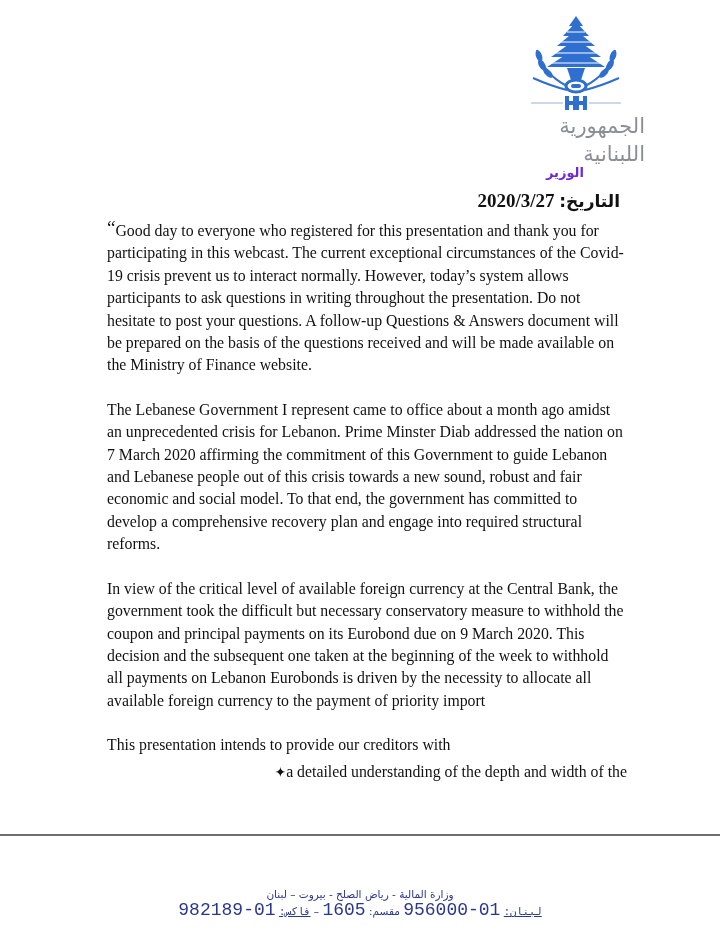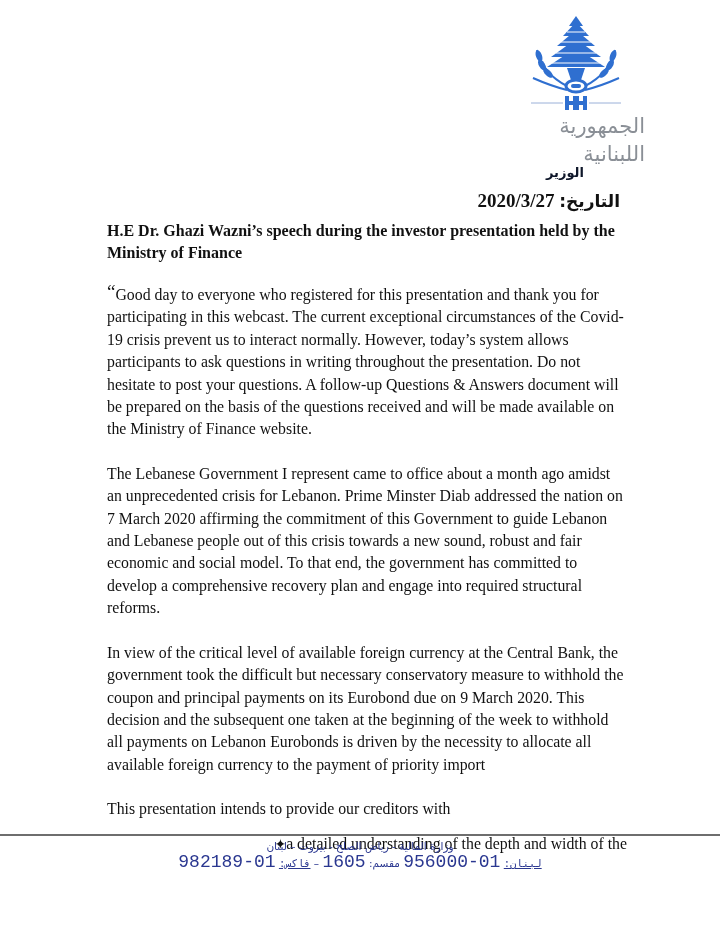--- a/index.html
+++ b/index.html
@@ -9,36 +9,36 @@
     }
     .logo { position: absolute; left: 527px; top: 12px; width: 98px; height: 110px; }
     .ar-title {
       position: absolute; left: 505px; top: 112px; width: 140px; text-align: right;
       font-family: "DejaVu Sans", sans-serif; color: #8a8f96; direction: rtl;
     }
     .ar-republic { font-size: 21px; letter-spacing: 0.5px; line-height: 28px; }
     .ar-ministry { font-size: 15px; line-height: 22px; color: #9aa0a6; }
     .ar-minister {
       position: absolute; left: 535px; top: 165px; width: 60px; text-align: center;
-      font-family: "DejaVu Sans", sans-serif; font-weight: bold; font-size: 13px; color: #0f172a; direction: rtl;
+      font-family: "DejaVu Sans", sans-serif; font-weight: bold; font-size: 13px; color: #6d28d9; direction: rtl;
     }
     .date-line {
       position: absolute; right: 100px; top: 190px; font-weight: bold; font-size: 19px;
       direction: rtl; white-space: nowrap;
     }
     .date-line .lbl { font-family: "DejaVu Sans", sans-serif; font-size: 17px; text-align: center; }
     .content { position: absolute; left: 107px; top: 220px; width: 520px; font-size: 15.8px; line-height: 22.4px; }
     .heading { font-weight: bold; font-size: 16px; line-height: 22px; margin: 0 0 20px 0; }
     .para { margin: 0 0 22px 0; }
     .quote-mark { font-size: 19px; vertical-align: top; position: relative; top: -3px; }
     .bullet-line { padding-left: 107px; margin-top: 0; text-align: right; }
     .bullet-line .star { display: inline-block; width: 22px; font-size: 14px; }
     .footer-rule { position: absolute; left: 0; top: 834px; width: 720px; height: 0; border-top: 2px solid #6e6e6e; }
     .footer {
-      position: absolute; left: 0; top: 838px; width: 720px; text-align: center;
+      position: absolute; left: 0; top: 886px; width: 720px; text-align: center;
       font-family: "DejaVu Sans", sans-serif; font-size: 10.5px; color: #2a3790; line-height: 16px;
     }
     .footer .line { direction: rtl; }
     .footer .u { text-decoration: underline; font-family: Liberation Mono, monospace; }
     .footer .en { font-family: Liberation Mono, monospace; font-size: 18px; }
   </style>
 </head>
 <body>
 
 <svg class="logo" viewBox="0 0 98 110">
@@ -89,25 +89,24 @@
   <div class="ar-republic">الجمهورية اللبنانية</div>
 </div>
 <div class="ar-minister">الوزير</div>
 
 <div class="date-line">
   <span class="lbl">التاريخ:</span>
   <span>2020/3/27</span>
 </div>
 
 <div class="content">
-  <p class="heading">H.E Dr. Ghazi Wazni’s speech during the investor presentation held by the Ministry of Finance</p>
   <p class="para"><span class="quote-mark">“</span><span>Good day to everyone who registered for this presentation and thank you for participating in this webcast. The current exceptional circumstances of the Covid-19 crisis prevent us to interact normally. However, today’s system allows participants to ask questions in writing throughout the presentation. Do not hesitate to post your questions. A follow-up Questions &amp; Answers document will be prepared on the basis of the questions received and will be made available on the Ministry of Finance website.</span></p>
   <p class="para">The Lebanese Government I represent came to office about a month ago amidst an unprecedented crisis for Lebanon. Prime Minster Diab addressed the nation on 7 March 2020 affirming the commitment of this Government to guide Lebanon and Lebanese people out of this crisis towards a new sound, robust and fair economic and social model. To that end, the government has committed to develop a comprehensive recovery plan and engage into required structural reforms.</p>
   <p class="para">In view of the critical level of available foreign currency at the Central Bank, the government took the difficult but necessary conservatory measure to withhold the coupon and principal payments on its Eurobond due on 9 March 2020. This decision and the subsequent one taken at the beginning of the week to withhold all payments on Lebanon Eurobonds is driven by the necessity to allocate all available foreign currency to the payment of priority import</p>
-  <p class="para" style="margin-bottom:12px">This presentation intends to provide our creditors with</p>
+  <p class="para" style="margin-bottom:4px">This presentation intends to provide our creditors with</p>
   <div class="bullet-line">
     <span class="star">✦</span><span>a detailed understanding of the depth and width of the</span>
   </div>
 </div>
 
 <div class="footer-rule"></div>
 <div class="footer">
   <div class="line">وزارة المالية - رياض الصلح - بيروت – لبنان</div>
   <div class="line">
     <span class="u">لبنان:</span>

